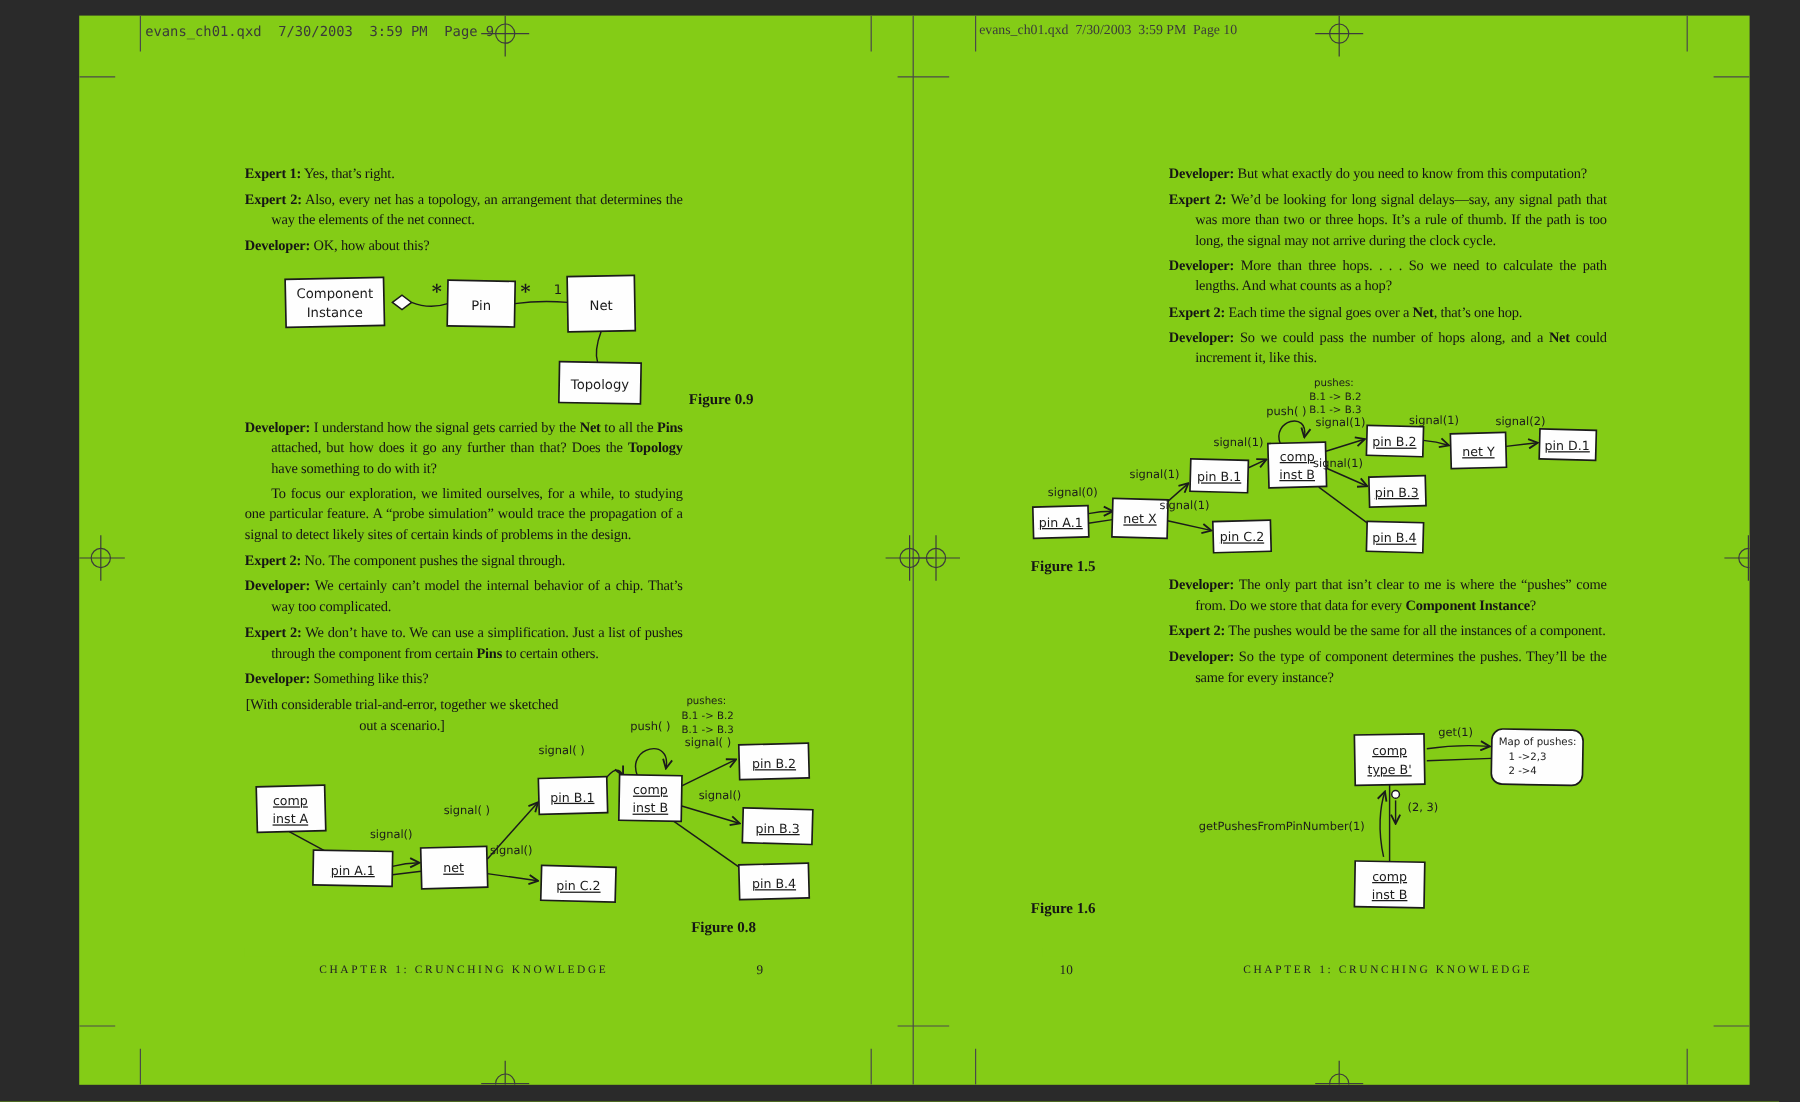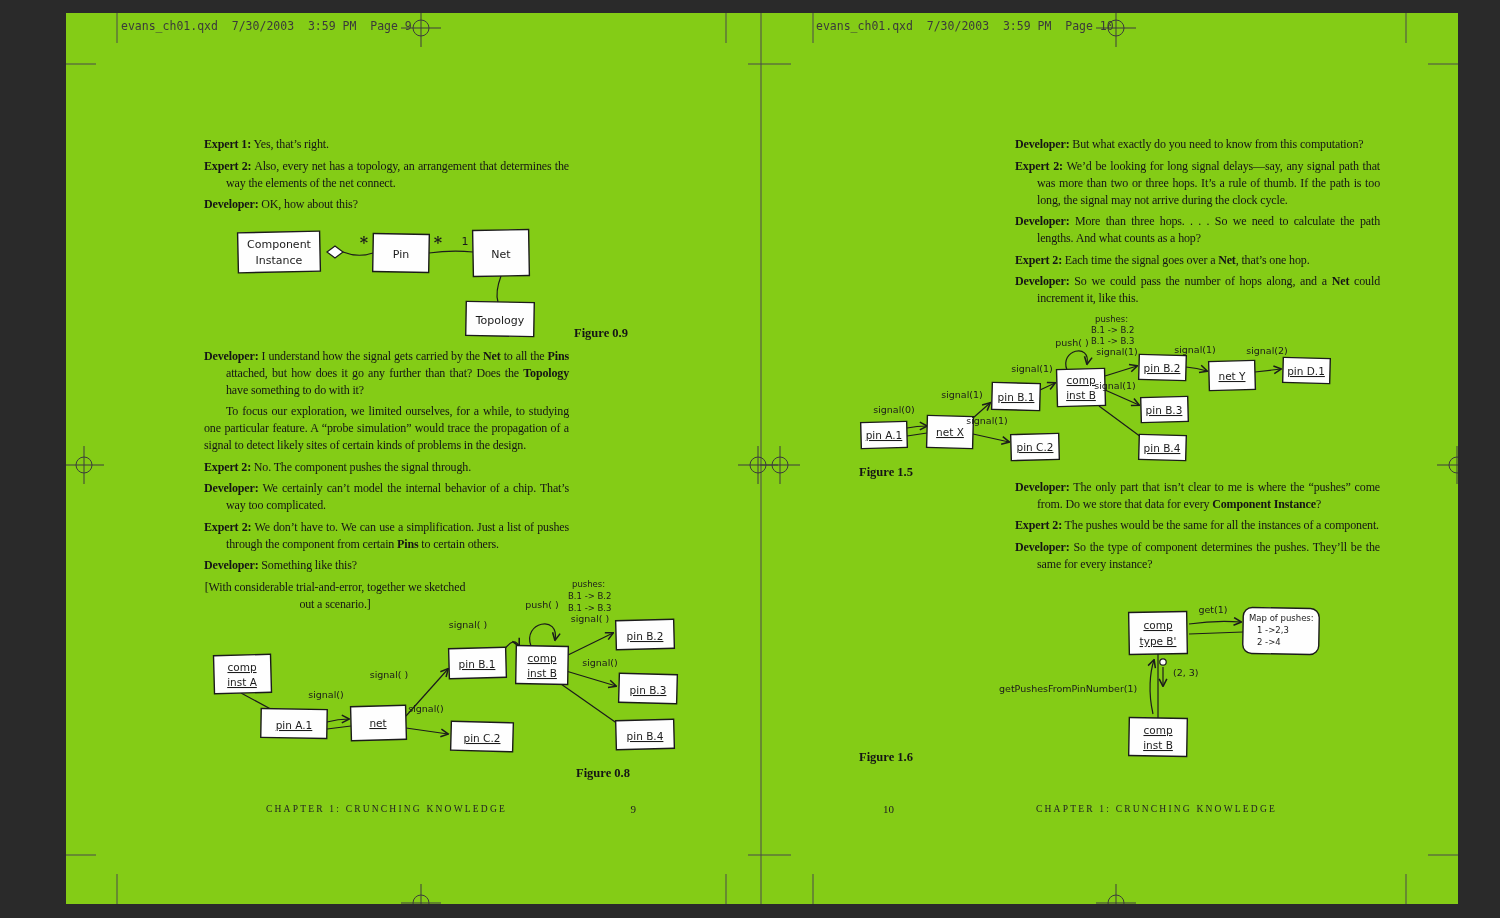--- a/index.html
+++ b/index.html
@@ -224,23 +224,23 @@
       <text class="hn" x="362" y="35">B.1 -&gt; B.3</text>
     </g>
   </svg>
   <div class="figcap" style="left:510px;top:753px;">Figure 0.8</div>
 
   <div class="footer" style="left:138px;">
     <span class="chap" style="left:0;">CHAPTER 1: CRUNCHING KNOWLEDGE</span>
     <span class="pgnum" style="right:38px;">9</span>
   </div>
 
-  <div class="hdr" style="left:750px;top:6px;">evans_ch01.qxd  7/30/2003  3:59 PM  Page 10</div>
-
-  <div class="flow" style="left:908px;top:123px;margin-left:41px;">
+  <div class="hdr" style="left:750px;top:6px;font-family:Liberation Serif, serif;">evans_ch01.qxd  7/30/2003  3:59 PM  Page 10</div>
+
+  <div class="flow" style="left:908px;top:123px;">
     <div>
         <p class="para hang"><span class="b">Developer:</span><span> But what exactly do you need to know from this computation?</span></p>
         <p class="para hang"><span class="b">Expert 2:</span><span> We’d be looking for long signal delays—say, any signal path that was more than two or three hops. It’s a rule of thumb. If the path is too long, the signal may not arrive during the clock cycle.</span></p>
         <p class="para hang"><span class="b">Developer:</span><span> More than three hops. . . . So we need to calculate the path lengths. And what counts as a hop?</span></p>
         <p class="para hang"><span class="b">Expert 2:</span><span> Each time the signal goes over a </span><span class="b">Net</span><span>, that’s one hop.</span></p>
         <p class="para hang"><span class="b">Developer:</span><span> So we could pass the number of hops along, and a </span><span class="b">Net</span><span> could increment it, like this.</span></p>
       </div>
     <div class="sp" style="height:167px"></div>
     <div>
         <p class="para hang"><span class="b">Developer:</span><span> The only part that isn’t clear to me is where the “pushes” come from. Do we store that data for every </span><span class="b">Component Instance</span><span>?</span></p>

